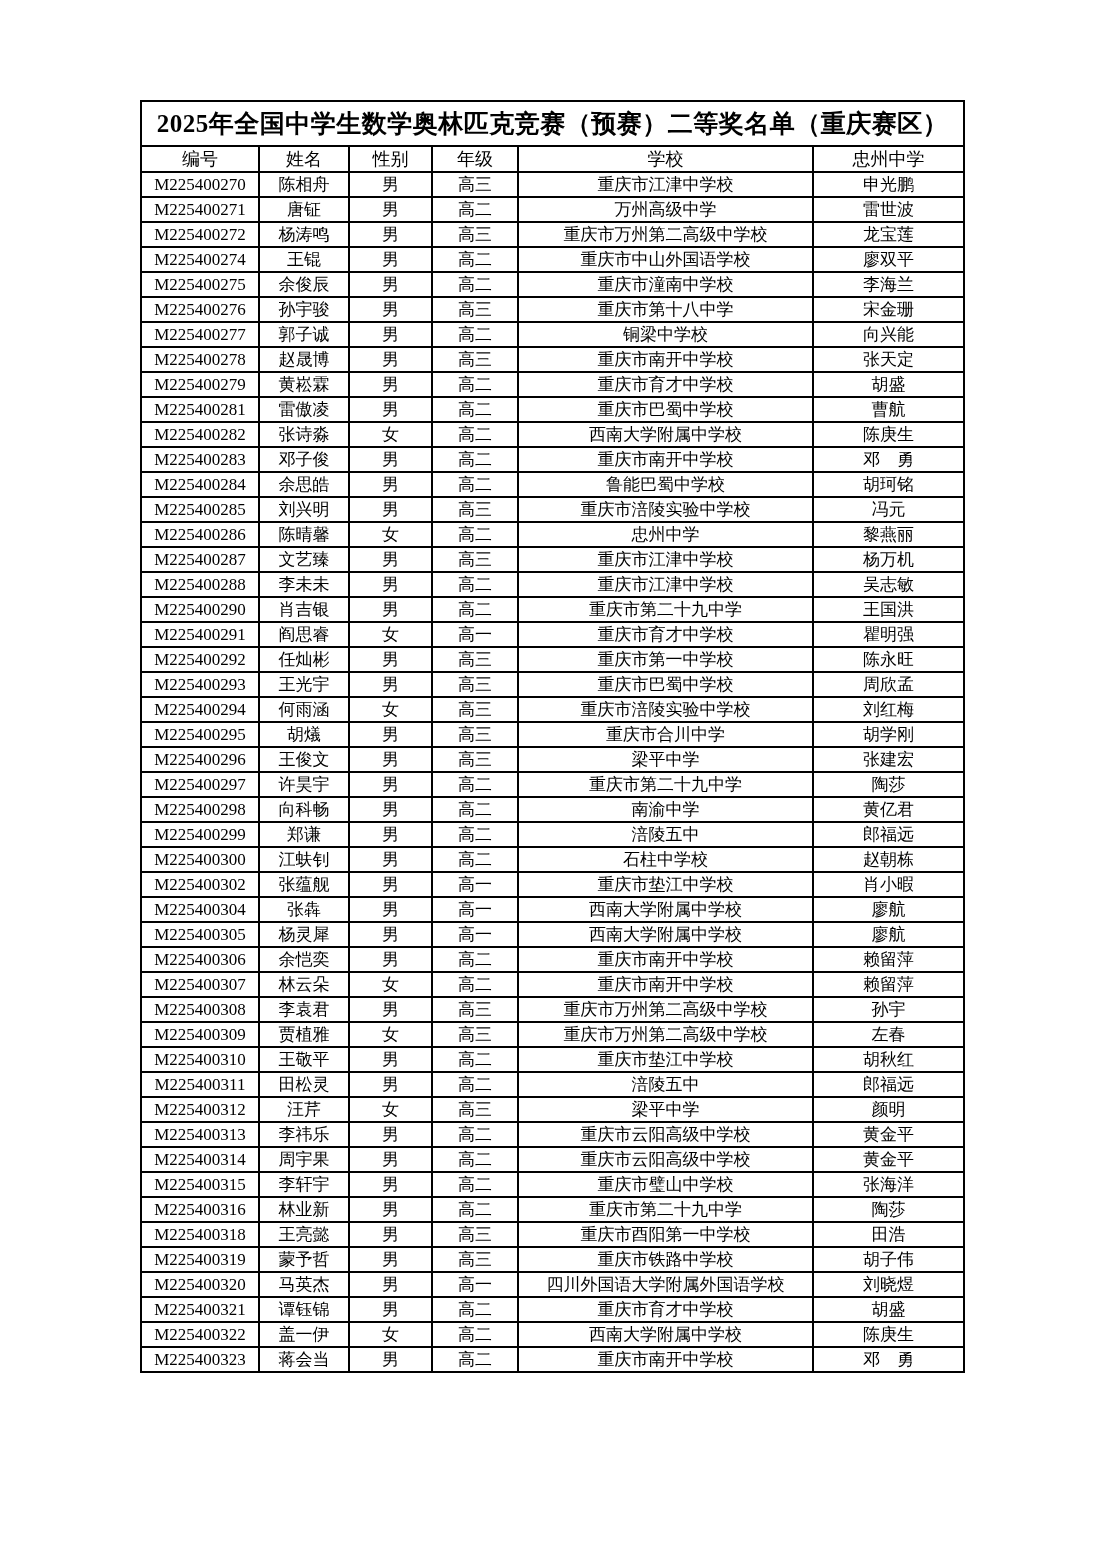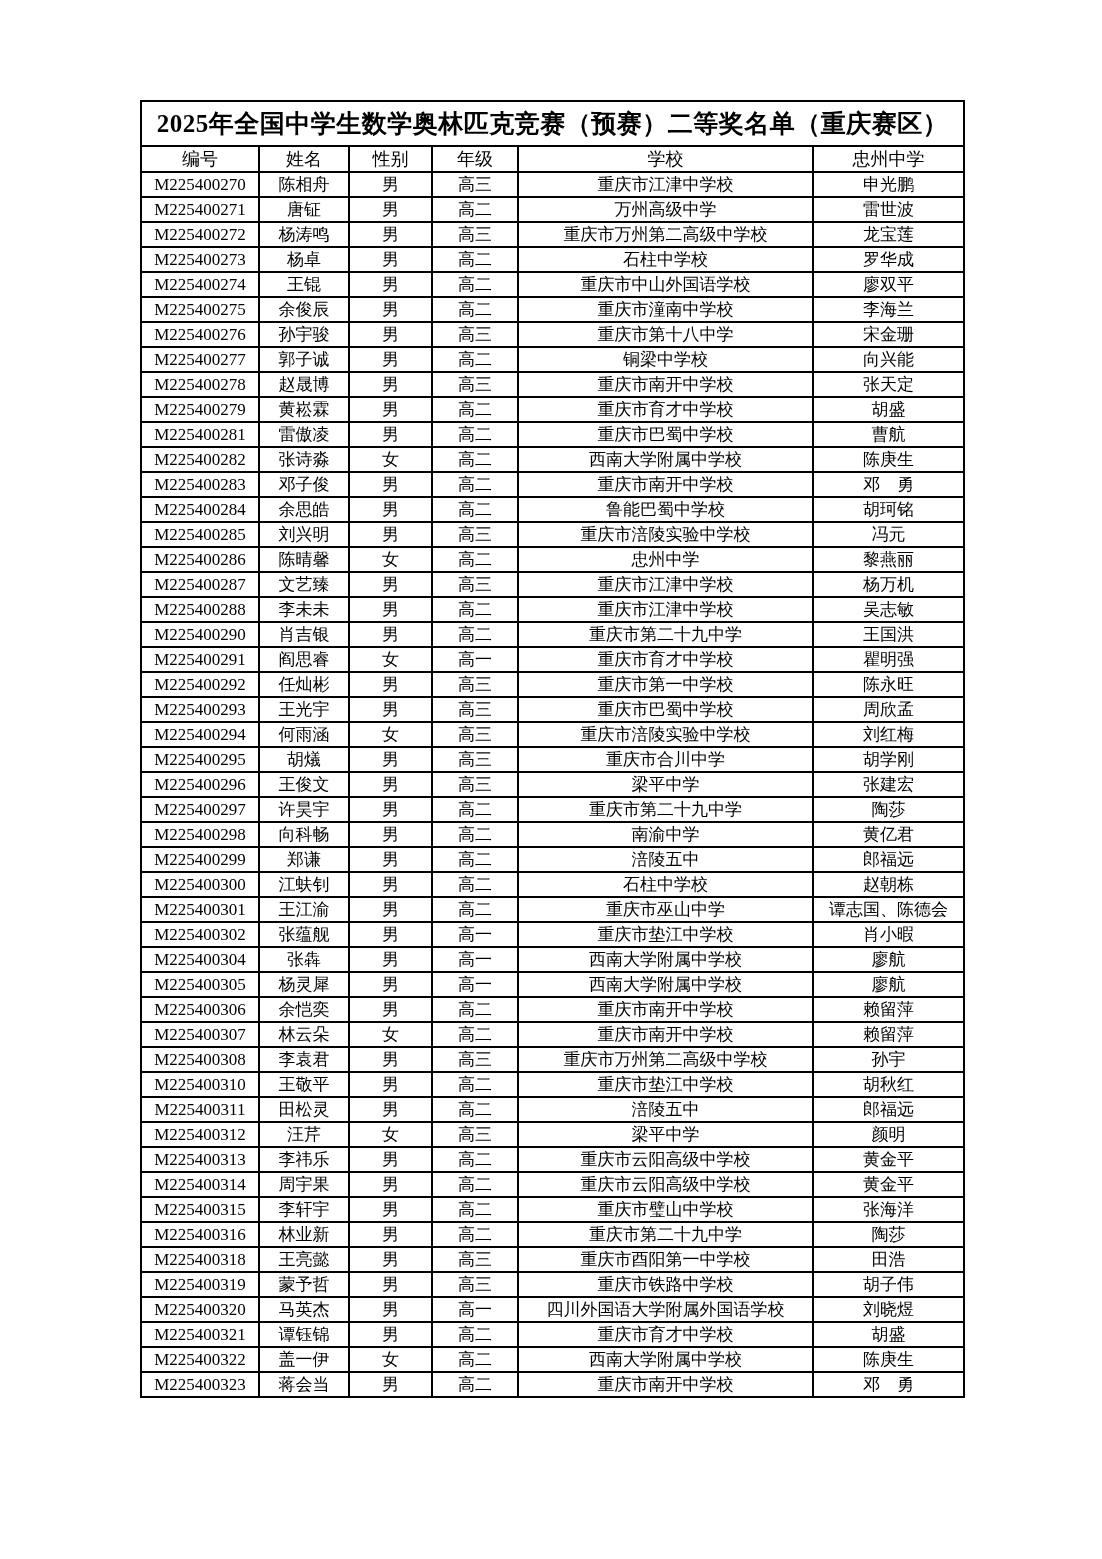--- a/index.html
+++ b/index.html
@@ -104,28 +104,20 @@
           </tr>
           <tr>
             <td>M225400272</td>
             <td>杨涛鸣</td>
             <td>男</td>
             <td>高三</td>
             <td>重庆市万州第二高级中学校</td>
             <td>龙宝莲</td>
           </tr>
           <tr>
-            <td>M225400273</td>
-            <td>杨卓</td>
-            <td>男</td>
-            <td>高二</td>
-            <td>石柱中学校</td>
-            <td>罗华成</td>
-          </tr>
-          <tr>
             <td>M225400274</td>
             <td>王锟</td>
             <td>男</td>
             <td>高二</td>
             <td>重庆市中山外国语学校</td>
             <td>廖双平</td>
           </tr>
           <tr>
             <td>M225400275</td>
             <td>余俊辰</td>
@@ -312,28 +304,20 @@
           </tr>
           <tr>
             <td>M225400300</td>
             <td>江蚨钊</td>
             <td>男</td>
             <td>高二</td>
             <td>石柱中学校</td>
             <td>赵朝栋</td>
           </tr>
           <tr>
-            <td>M225400301</td>
-            <td>王江渝</td>
-            <td>男</td>
-            <td>高二</td>
-            <td>重庆市巫山中学</td>
-            <td>谭志国、陈德会</td>
-          </tr>
-          <tr>
             <td>M225400302</td>
             <td>张蕴舰</td>
             <td>男</td>
             <td>高一</td>
             <td>重庆市垫江中学校</td>
             <td>肖小暇</td>
           </tr>
           <tr>
             <td>M225400304</td>
             <td>张犇</td>
@@ -366,20 +350,28 @@
             <td>重庆市南开中学校</td>
             <td>赖留萍</td>
           </tr>
           <tr>
             <td>M225400308</td>
             <td>李袁君</td>
             <td>男</td>
             <td>高三</td>
             <td>重庆市万州第二高级中学校</td>
             <td>孙宇</td>
+          </tr>
+          <tr>
+            <td>M225400309</td>
+            <td>贾植雅</td>
+            <td>女</td>
+            <td>高三</td>
+            <td>重庆市万州第二高级中学校</td>
+            <td>左春</td>
           </tr>
           <tr>
             <td>M225400310</td>
             <td>王敬平</td>
             <td>男</td>
             <td>高二</td>
             <td>重庆市垫江中学校</td>
             <td>胡秋红</td>
           </tr>
           <tr>

